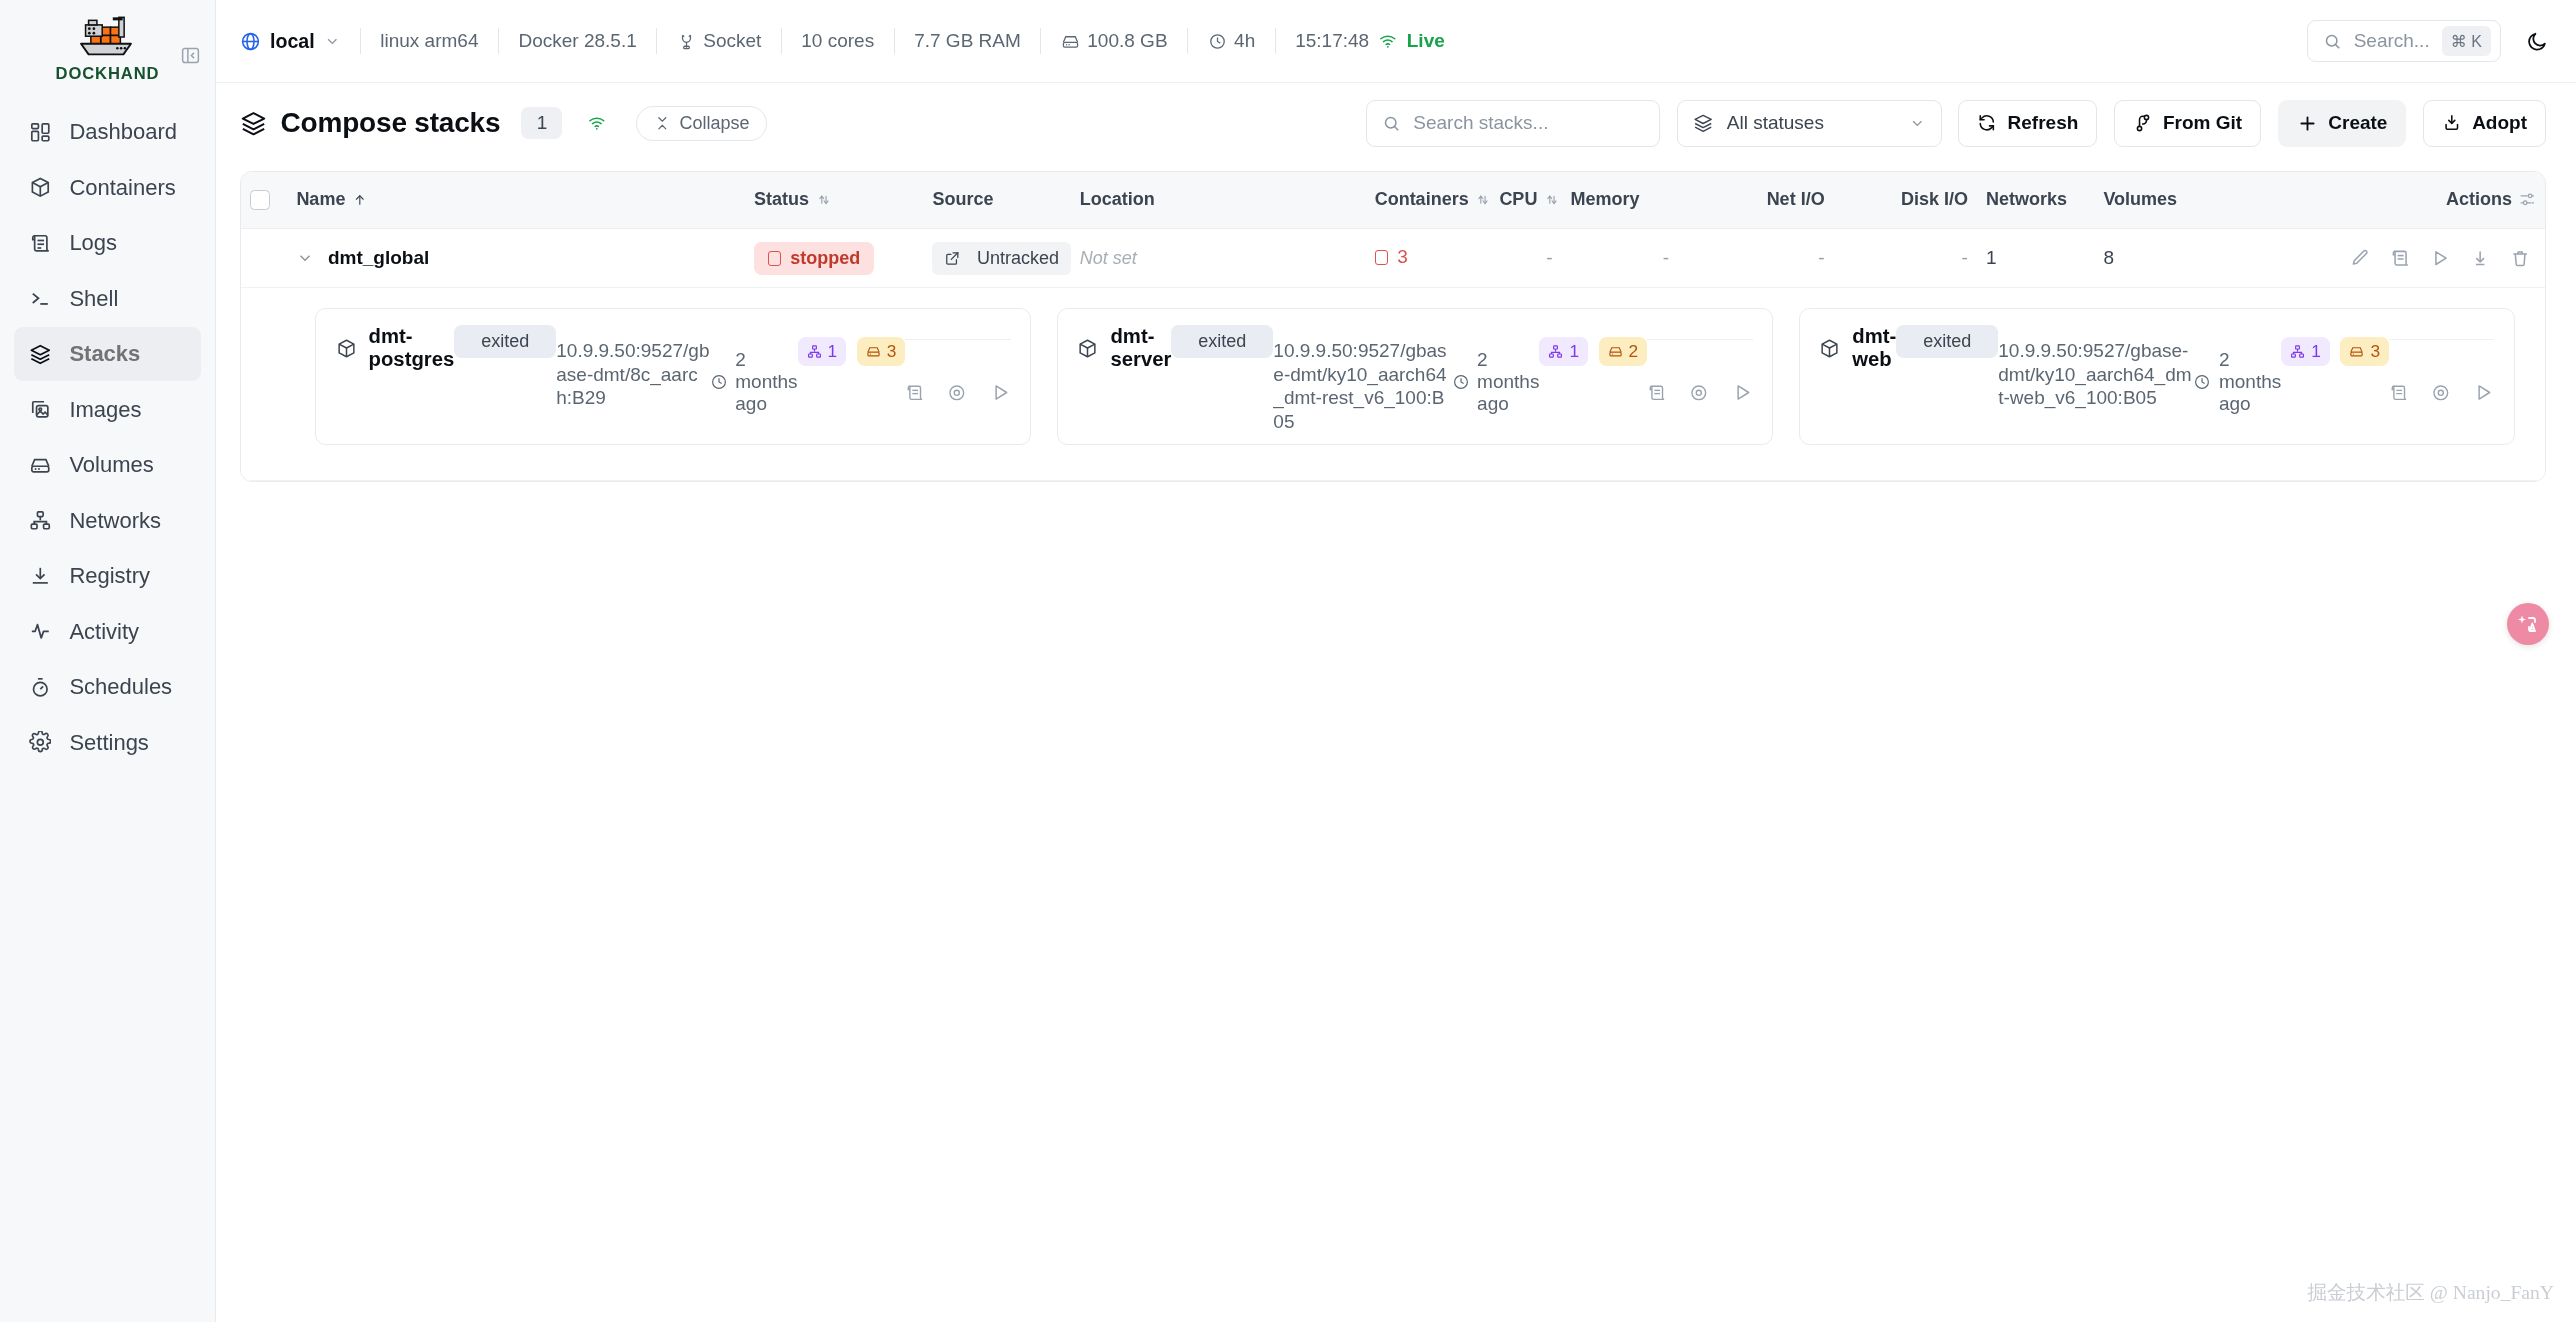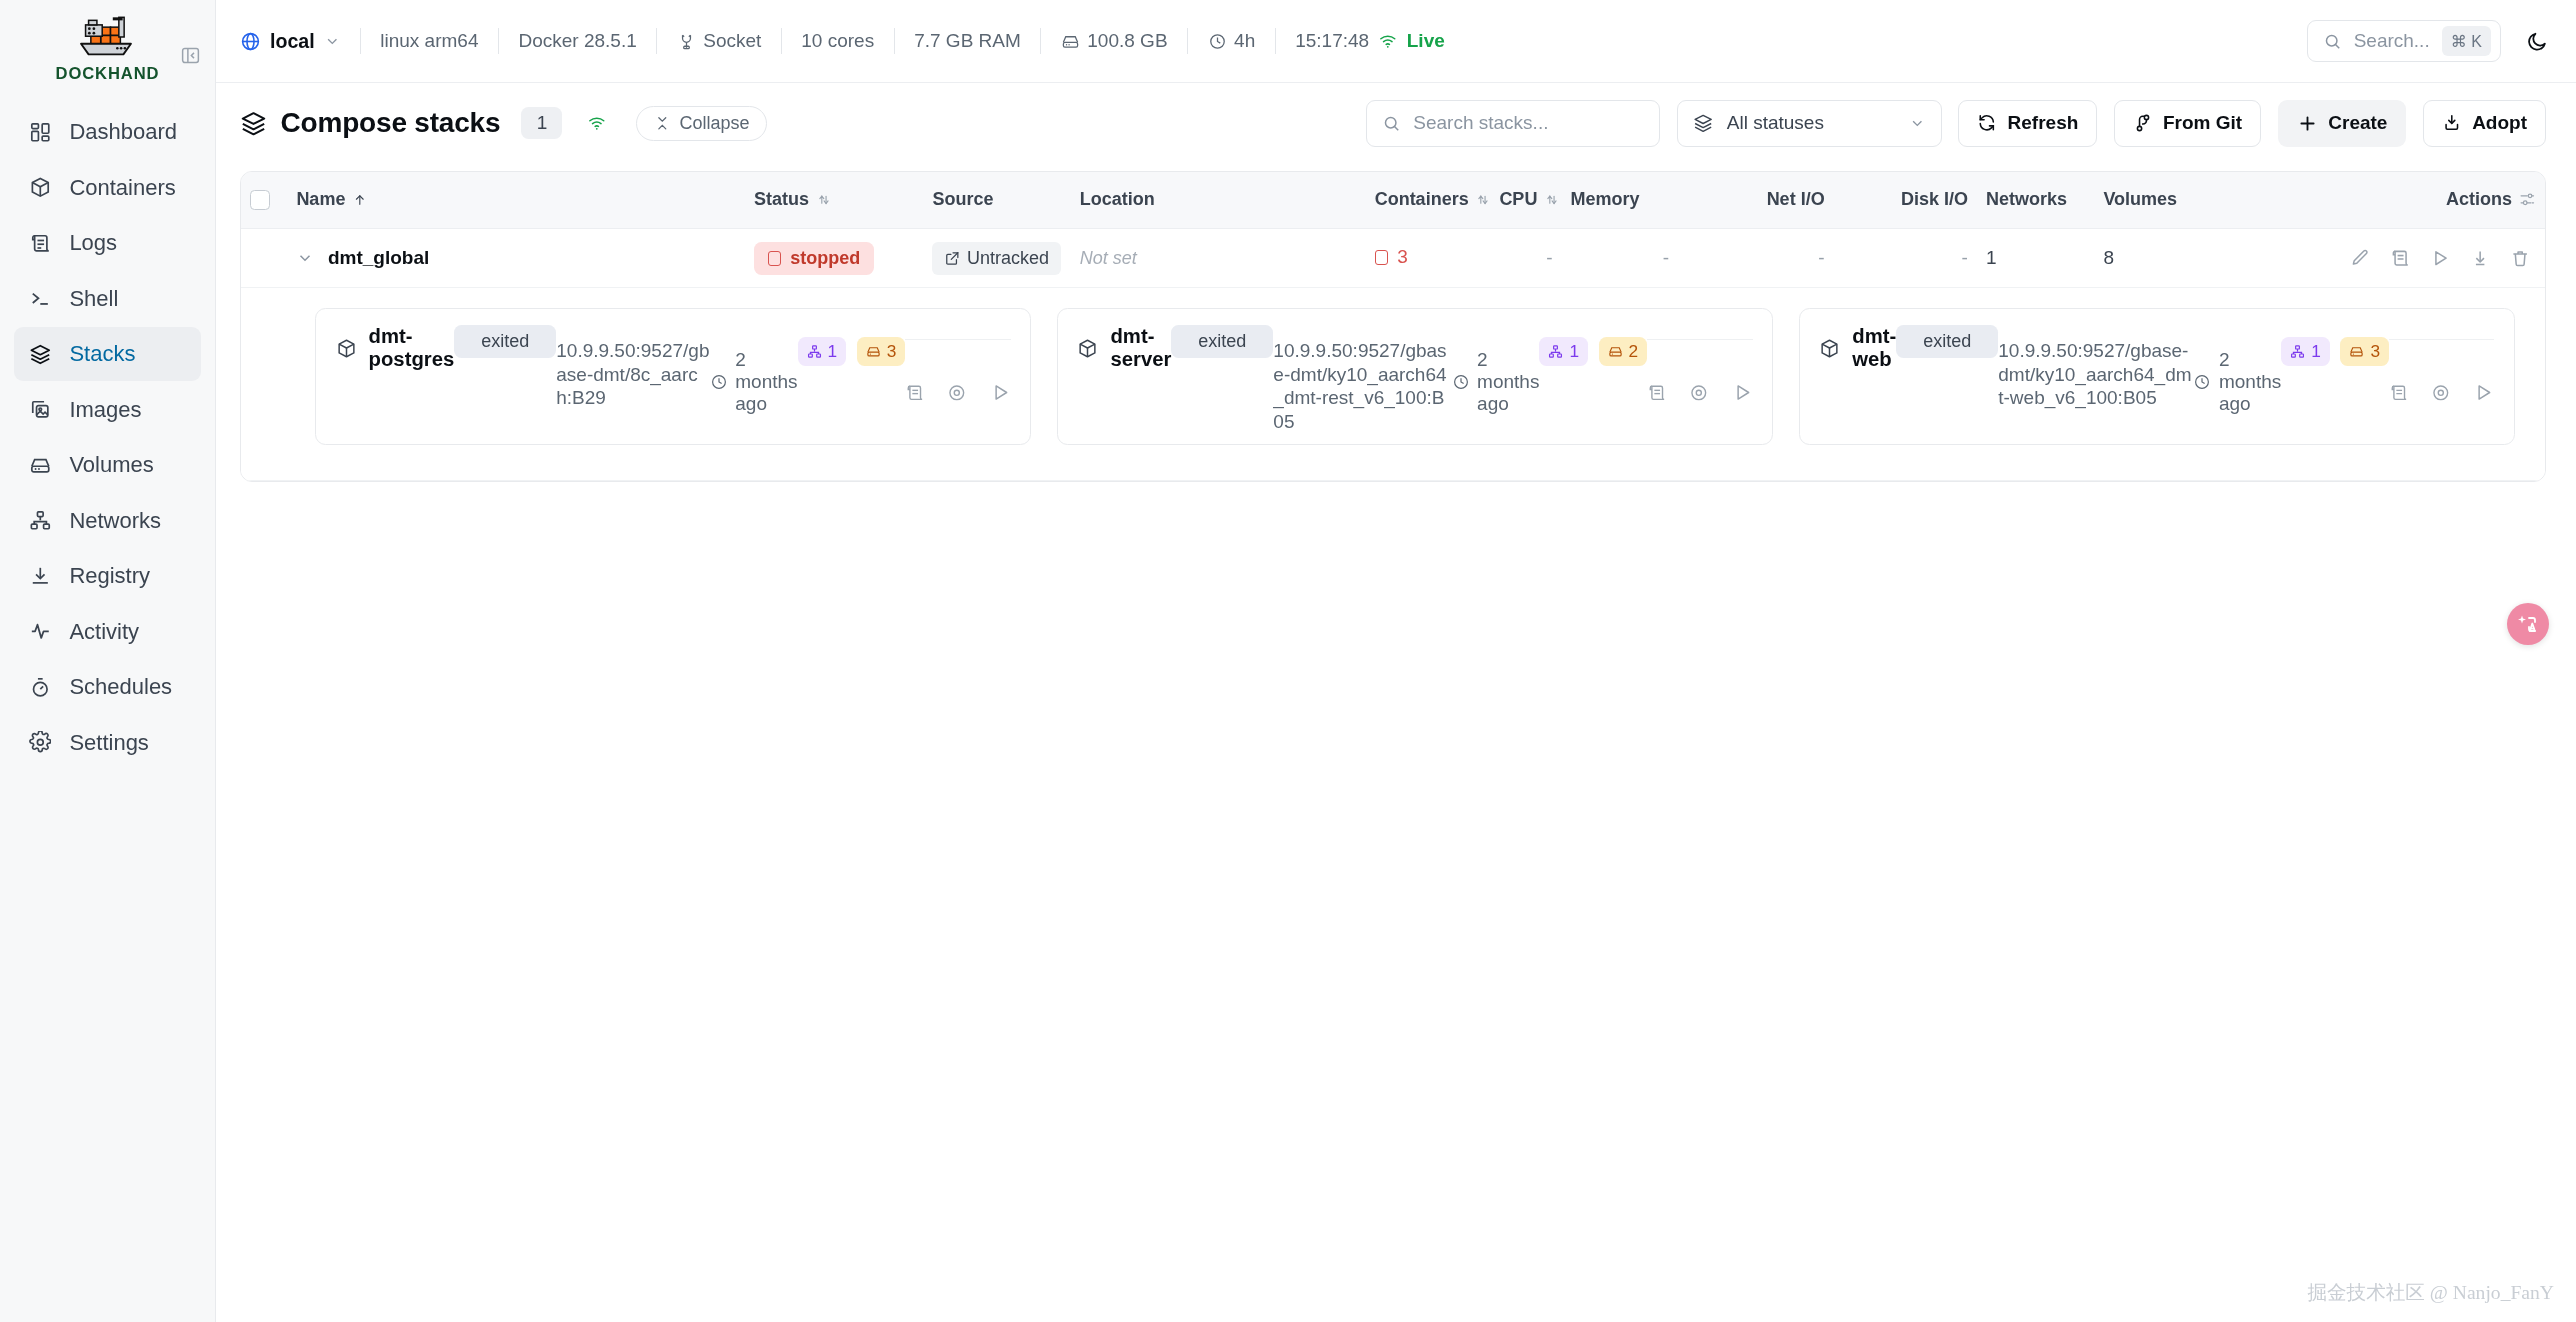--- a/index.html
+++ b/index.html
@@ -37,21 +37,21 @@
     color:#9aa3ad;
   }
   .nav { padding: 6px 13.6px 0 13.6px; display:flex; flex-direction:column; gap: 1.5px;}
   .nav-item {
     display:flex; align-items:center; gap: 16.6px;
     height: 54px; padding: 0 13.6px; border-radius: 9px;
     color:#3b4450; font-size: 22px; font-weight: 400;
     cursor: pointer;
   }
   .nav-item .ico { width: 25.6px; height: 25.6px; display:flex; align-items:center; justify-content:center; flex:0 0 25.6px; color:#3b4450;}
-  .nav-item.active { background:#eceef1; color:#0369a1; font-weight:400; }
+  .nav-item.active { background:#eceef1; color:#737373; font-weight:700; }
   .nav-item.active .ico { color:#0b0f14; }
 
   
   .main { flex:1 1 auto; display:flex; flex-direction:column; min-width:0; background:#fff; position:relative;}
 
   .topbar {
     height: 83px; border-bottom: 0.8px solid #eceef1;
     display:flex; align-items:center; padding: 0 27px 0 24px; gap: 0;
     background:#fff;
   }
@@ -140,21 +140,21 @@
   }
   .row-name { display:flex; align-items:center; gap:13.6px; font-weight:700; color:#0b0f14; }
   .row-name .caret { color:#8b95a1; display:flex; }
   .badge-stopped {
     display:inline-flex; align-items:center; gap:9px;
     background:#fde0e0; color:#c0392b; border-radius:7.5px;
     height:33px; padding: 0 13.6px; font-size:18px; font-weight:700;
   }
   .sq { width:13.6px;height:15px;border:1.5px solid #d9534f;border-radius:3px; display:inline-block;}
   .badge-untracked {
-    display:inline-flex; align-items:center; gap:6px;
+    display:inline-flex; align-items:center; gap:16px;
     background:#f1f3f5; color:#3b4450; border-radius:6px;
     height:33px; padding: 0 12px; font-size:18px;
   }
   .muted-italic { color:#a6adb6; font-style:italic; font-size:18px;}
   .dash { color:#97a0aa; text-align:right; display:block; }
   .ctn-count { display:inline-flex; align-items:center; gap:9px; color:#d9534f; font-size:19px; }
   .actions-cell { }
   .actions { display:flex; align-items:center; justify-content:flex-end; gap:19.6px; color:#9aa3ad; padding-right: 6px;}
   .actions .a-ico { display:flex; cursor:pointer; }
 

